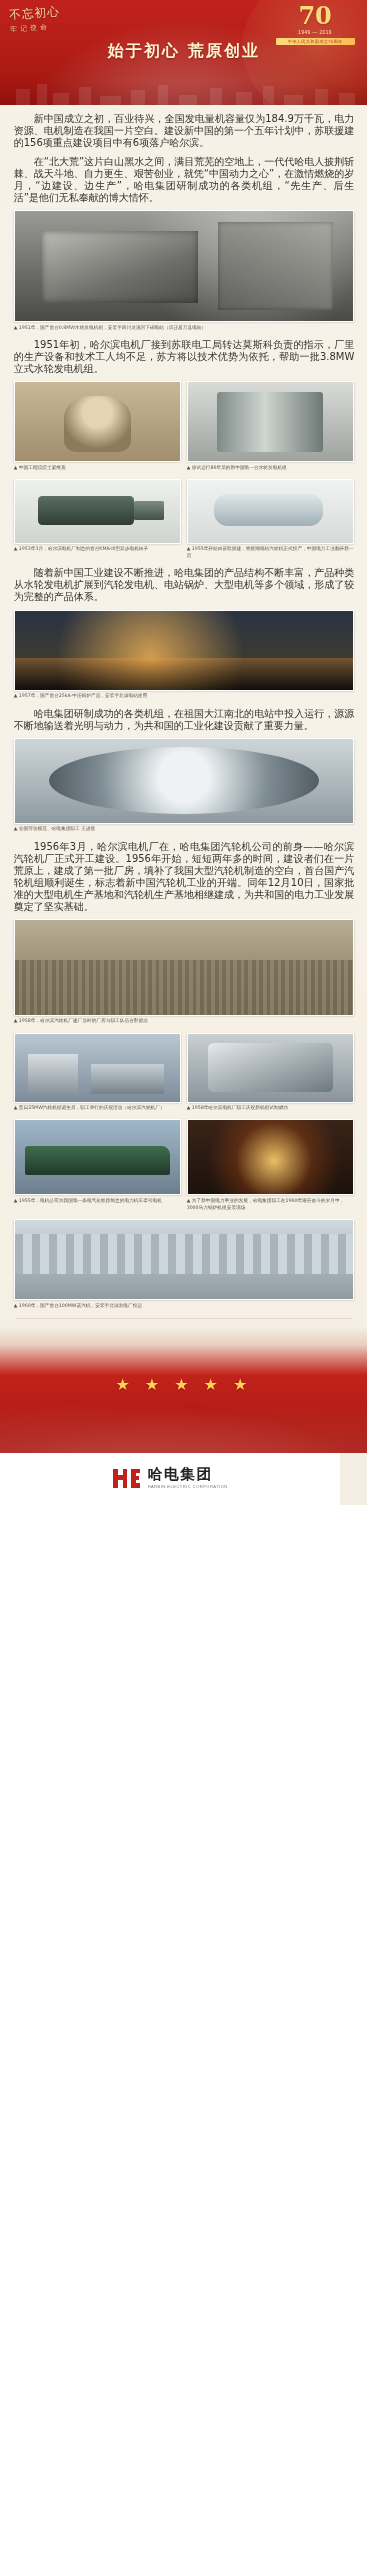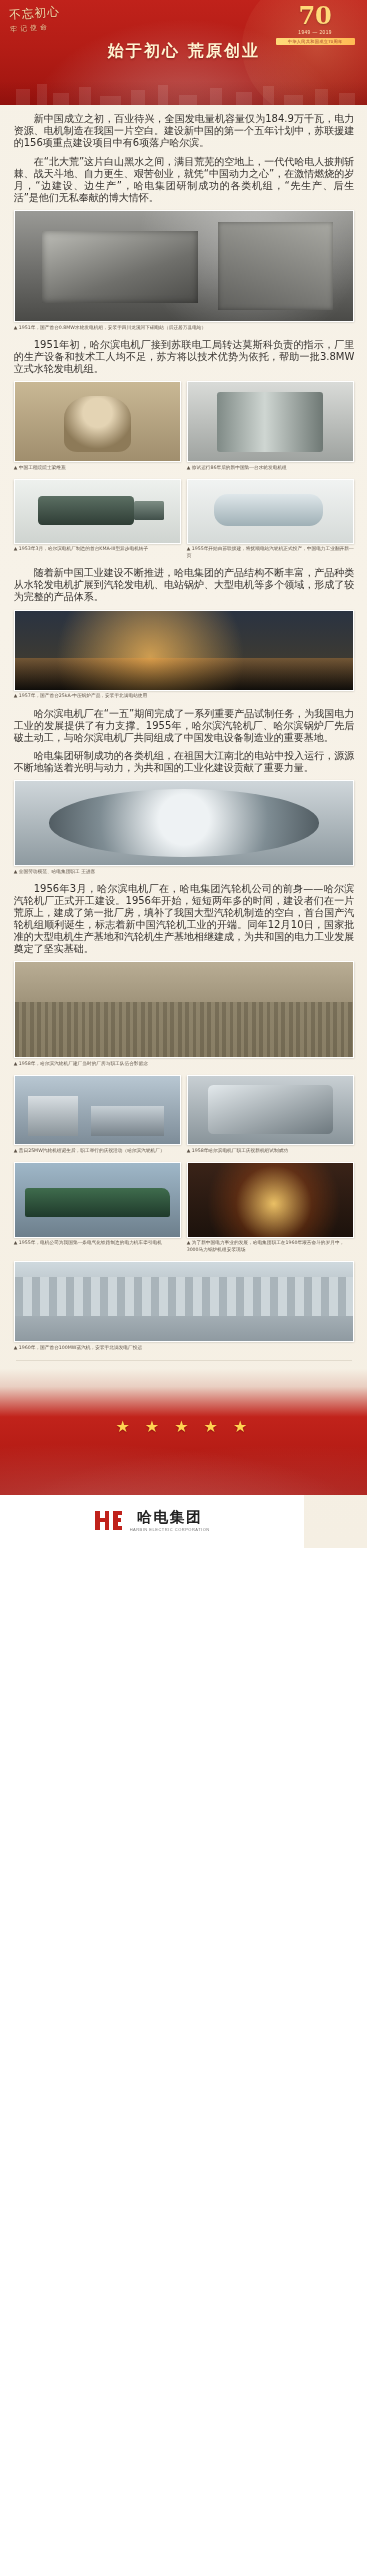--- a/index.html
+++ b/index.html
@@ -314,24 +314,23 @@
   }
   .footer-red .wave {
     position: absolute;
     left: -10%; right: -10%; bottom: 0;
     height: 63px;
     background:
       radial-gradient(ellipse at 25% 120%, rgba(255,255,255,.18), rgba(255,255,255,0) 60%),
       radial-gradient(ellipse at 75% 130%, rgba(255,255,255,.14), rgba(255,255,255,0) 60%);
   }
   .footer-white {
-    width: 304px;
+    width: 340px;
     background: #ffffff;
     padding: 13.7px 0 16px 0;
-    text-align: center;
   }
   .logo-row {
     display: flex;
     align-items: center;
     justify-content: center;
     gap: 7.4px;
   }
   .logo-mark {
     width: 28px; height: 23px;
     position: relative;
@@ -431,21 +430,20 @@
       </div>
     </div>
 
     <p class="para">随着新中国工业建设不断推进，哈电集团的产品结构不断丰富，产品种类从水轮发电机扩展到汽轮发电机、电站锅炉、大型电机等多个领域，形成了较为完整的产品体系。</p>
 
     <div class="single-fig">
       <div class="photo ph-night" style="height:79px;"></div>
       <div class="cap">▲ 1957年，国产首台25kA·中压锅炉产品，安装于北满电站使用</div>
     </div>
 
-    <p class="para">哈尔滨电机厂在“一五”期间完成了一系列重要产品试制任务，为我国电力工业的发展提供了有力支撑。1955年，哈尔滨汽轮机厂、哈尔滨锅炉厂先后破土动工，与哈尔滨电机厂共同组成了中国发电设备制造业的重要基地。</p>
     <p class="para">哈电集团研制成功的各类机组，在祖国大江南北的电站中投入运行，源源不断地输送着光明与动力，为共和国的工业化建设贡献了重要力量。</p>
 
     <div class="single-fig">
       <div class="photo ph-hydro" style="height:84px;"></div>
       <div class="cap">▲ 全国劳动模范、哈电集团职工 王进喜</div>
     </div>
 
     <p class="para">1956年3月，哈尔滨电机厂在，哈电集团汽轮机公司的前身——哈尔滨汽轮机厂正式开工建设。1956年开始，短短两年多的时间，建设者们在一片荒原上，建成了第一批厂房，填补了我国大型汽轮机制造的空白，首台国产汽轮机组顺利诞生，标志着新中国汽轮机工业的开端。同年12月10日，国家批准的大型电机生产基地和汽轮机生产基地相继建成，为共和国的电力工业发展奠定了坚实基础。</p>
 
     <div class="single-fig">

